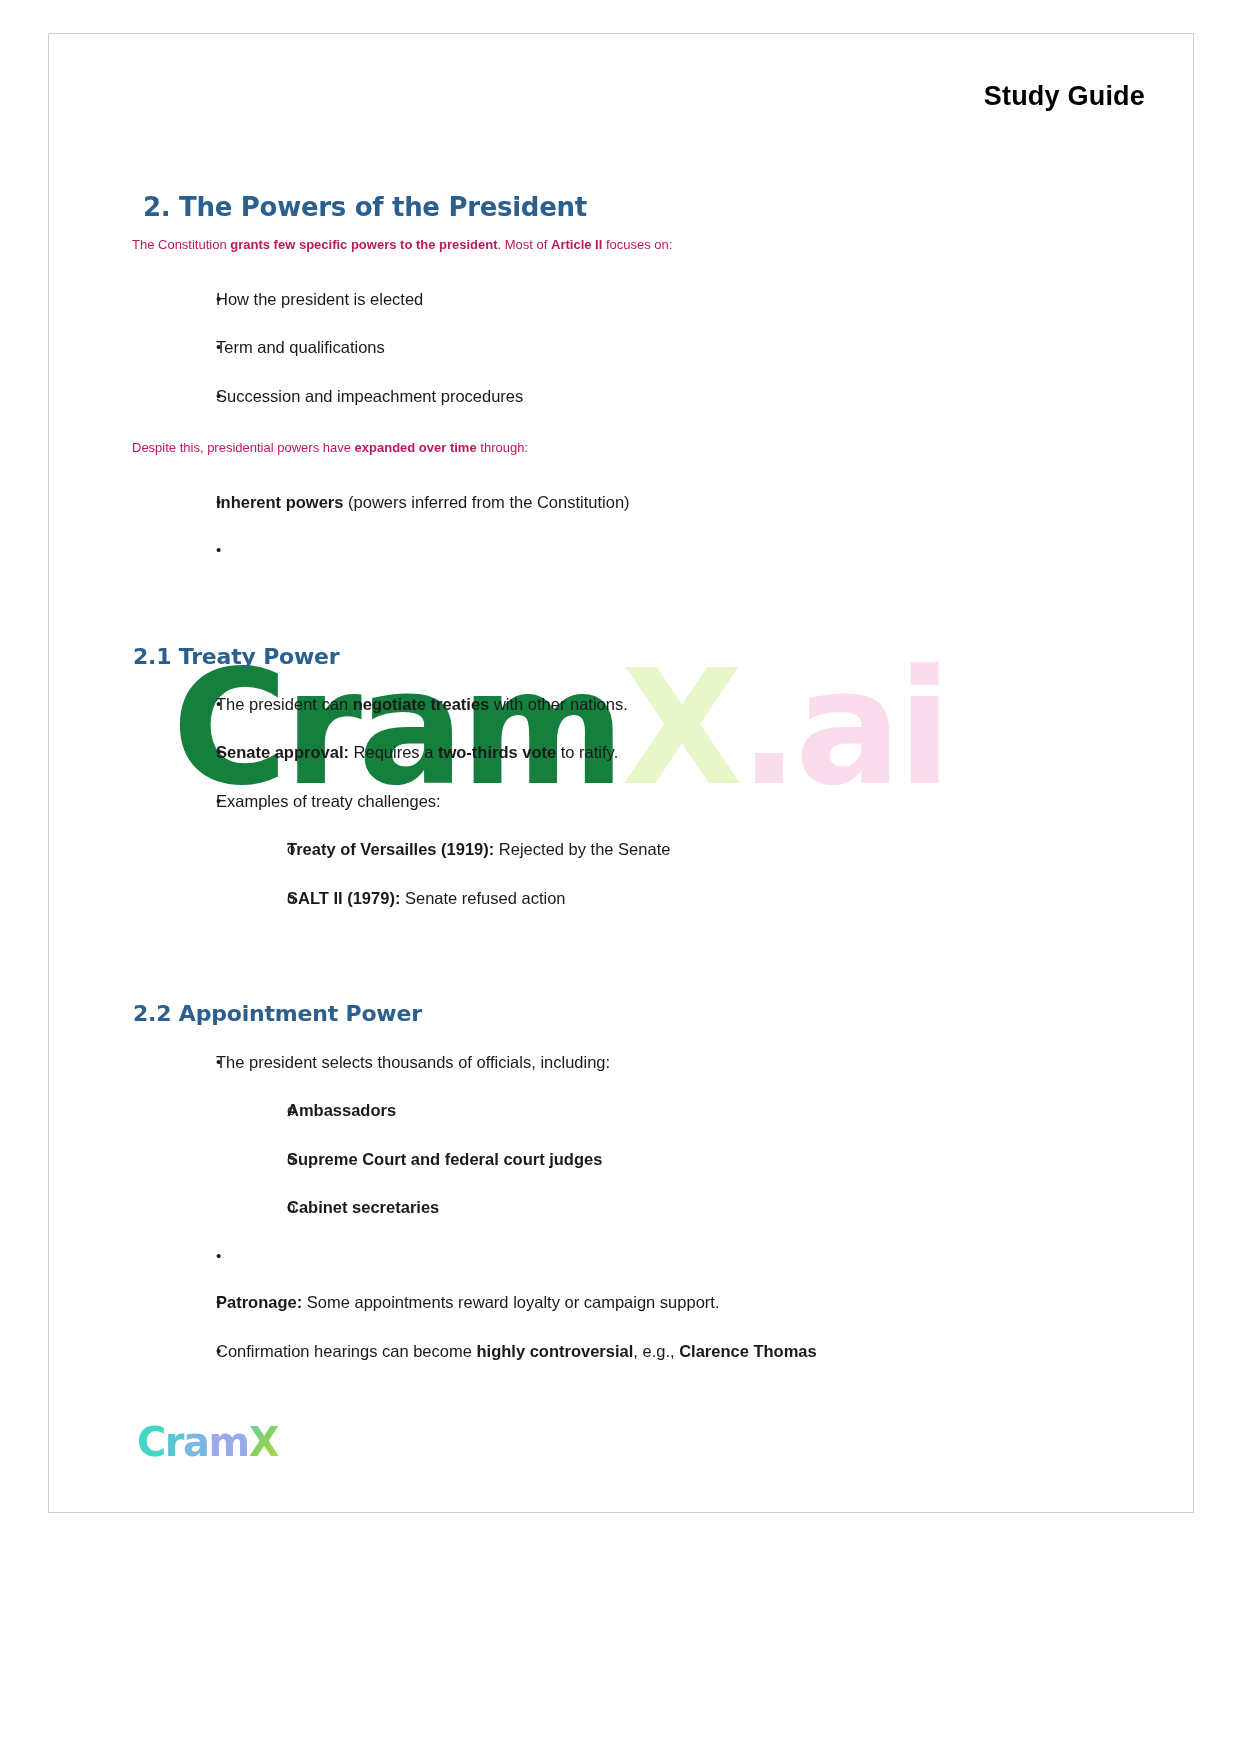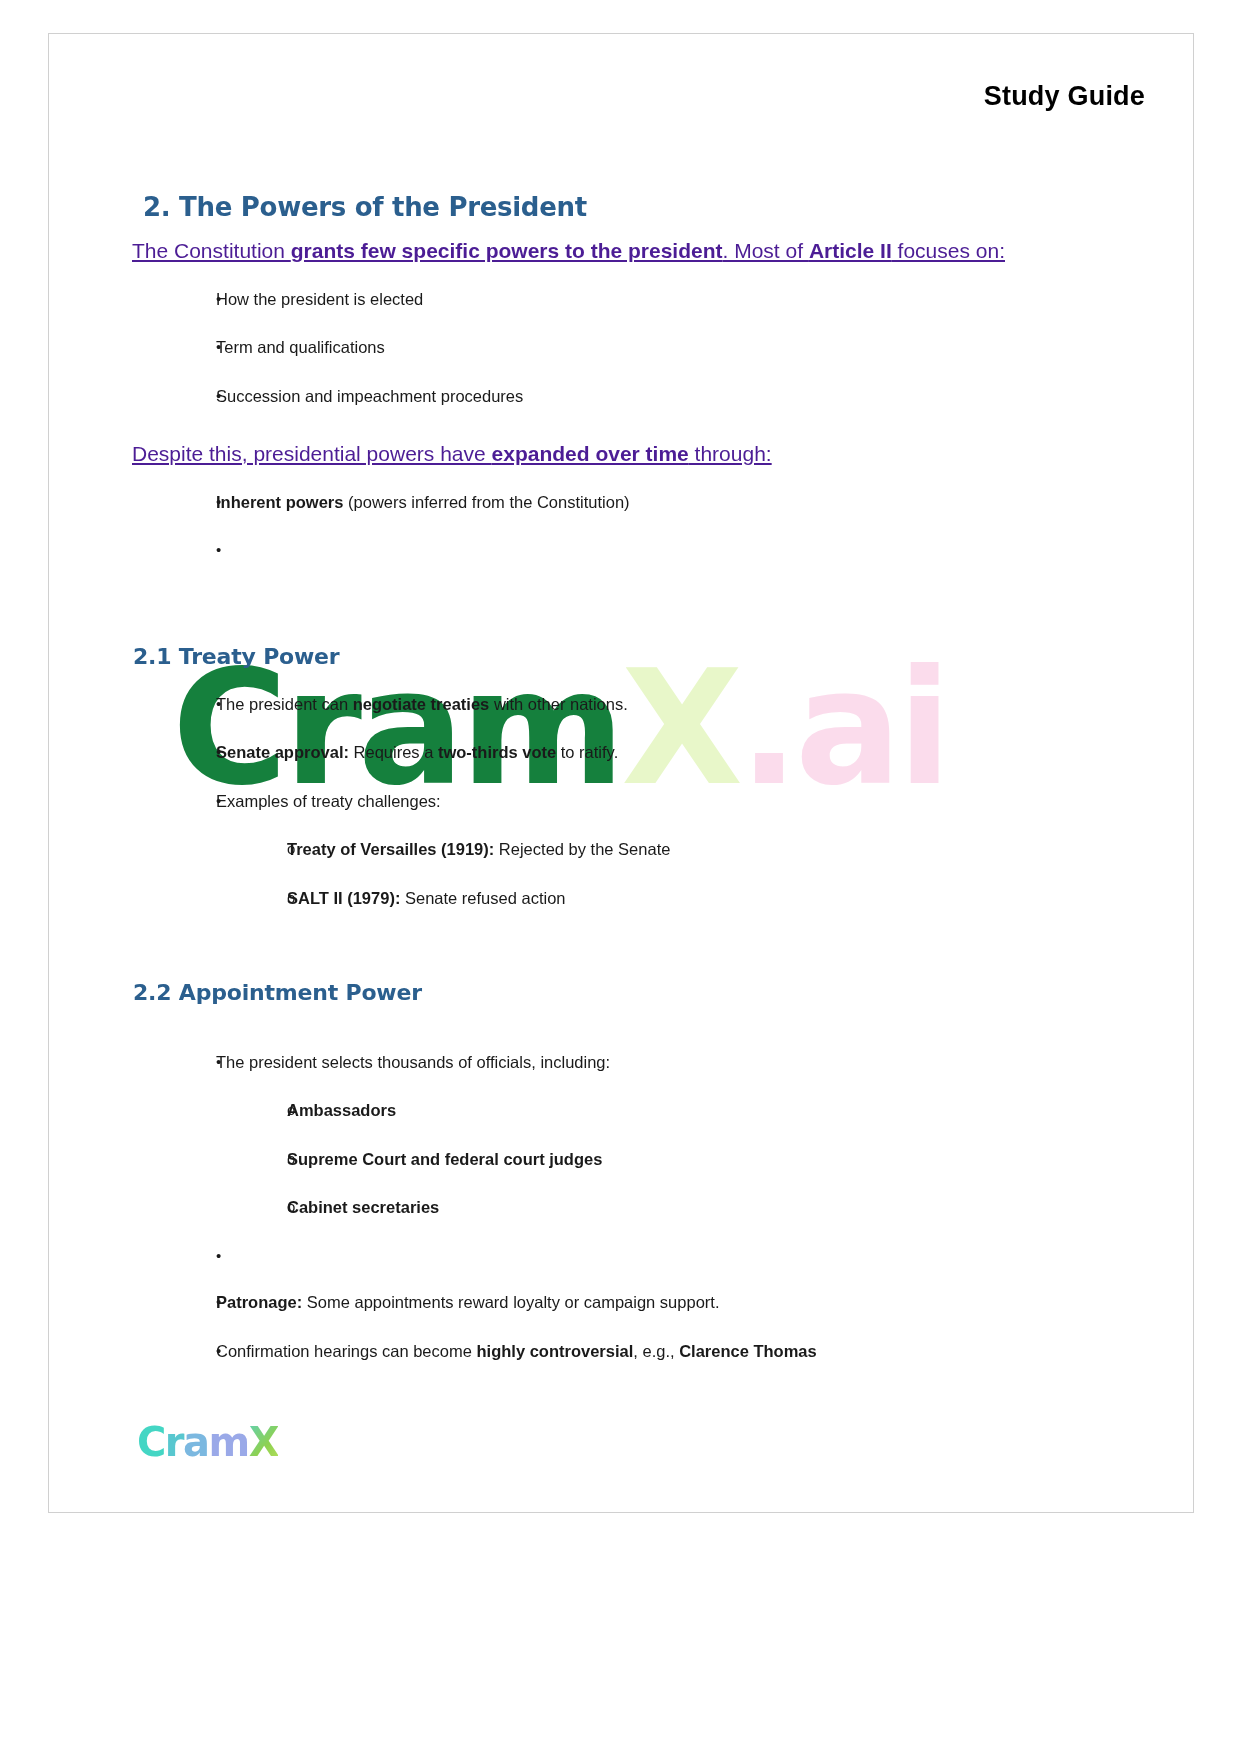--- a/index.html
+++ b/index.html
@@ -78,24 +78,23 @@
     font-family: "DejaVu Sans", sans-serif;
     font-size: 26px;
     font-weight: bold;
     color: #2b5f8e;
     letter-spacing: -0.3px;
   }
 
   .para {
     position: absolute;
     left: 83px;
-    font-size: 21px;
-    color: #4c1d95;
+    font-size: 13px;
+    color: #be185d;
     line-height: 1.3;
-    text-decoration: underline;
   }
 
   .bullets {
     position: absolute;
     left: 83px;
   }
   .b-row {
     display: flex;
     align-items: flex-start;
     font-size: 16.5px;
@@ -221,21 +220,21 @@
         <div class="b-row" style="margin-bottom:27px;">
           <span class="b-mark lvl2">o</span>
           <span class="b-text"><b>Treaty of Versailles (1919):</b> Rejected by the Senate</span>
         </div>
         <div class="b-row">
           <span class="b-mark lvl2">o</span>
           <span class="b-text"><b>SALT II (1979):</b> Senate refused action</span>
         </div>
       </div>
 
-      <h2 class="sub-title" style="top:946px;">2.2 Appointment Power</h2>
+      <h2 class="sub-title" style="top:967px;">2.2 Appointment Power</h2>
 
       <div class="bullets" style="top:1018px;">
         <div class="b-row" style="margin-bottom:27px;">
           <span class="b-mark">•</span>
           <span class="b-text">The president selects thousands of officials, including:</span>
         </div>
         <div class="b-row" style="margin-bottom:27px;">
           <span class="b-mark lvl2">o</span>
           <span class="b-text"><b>Ambassadors</b></span>
         </div>

